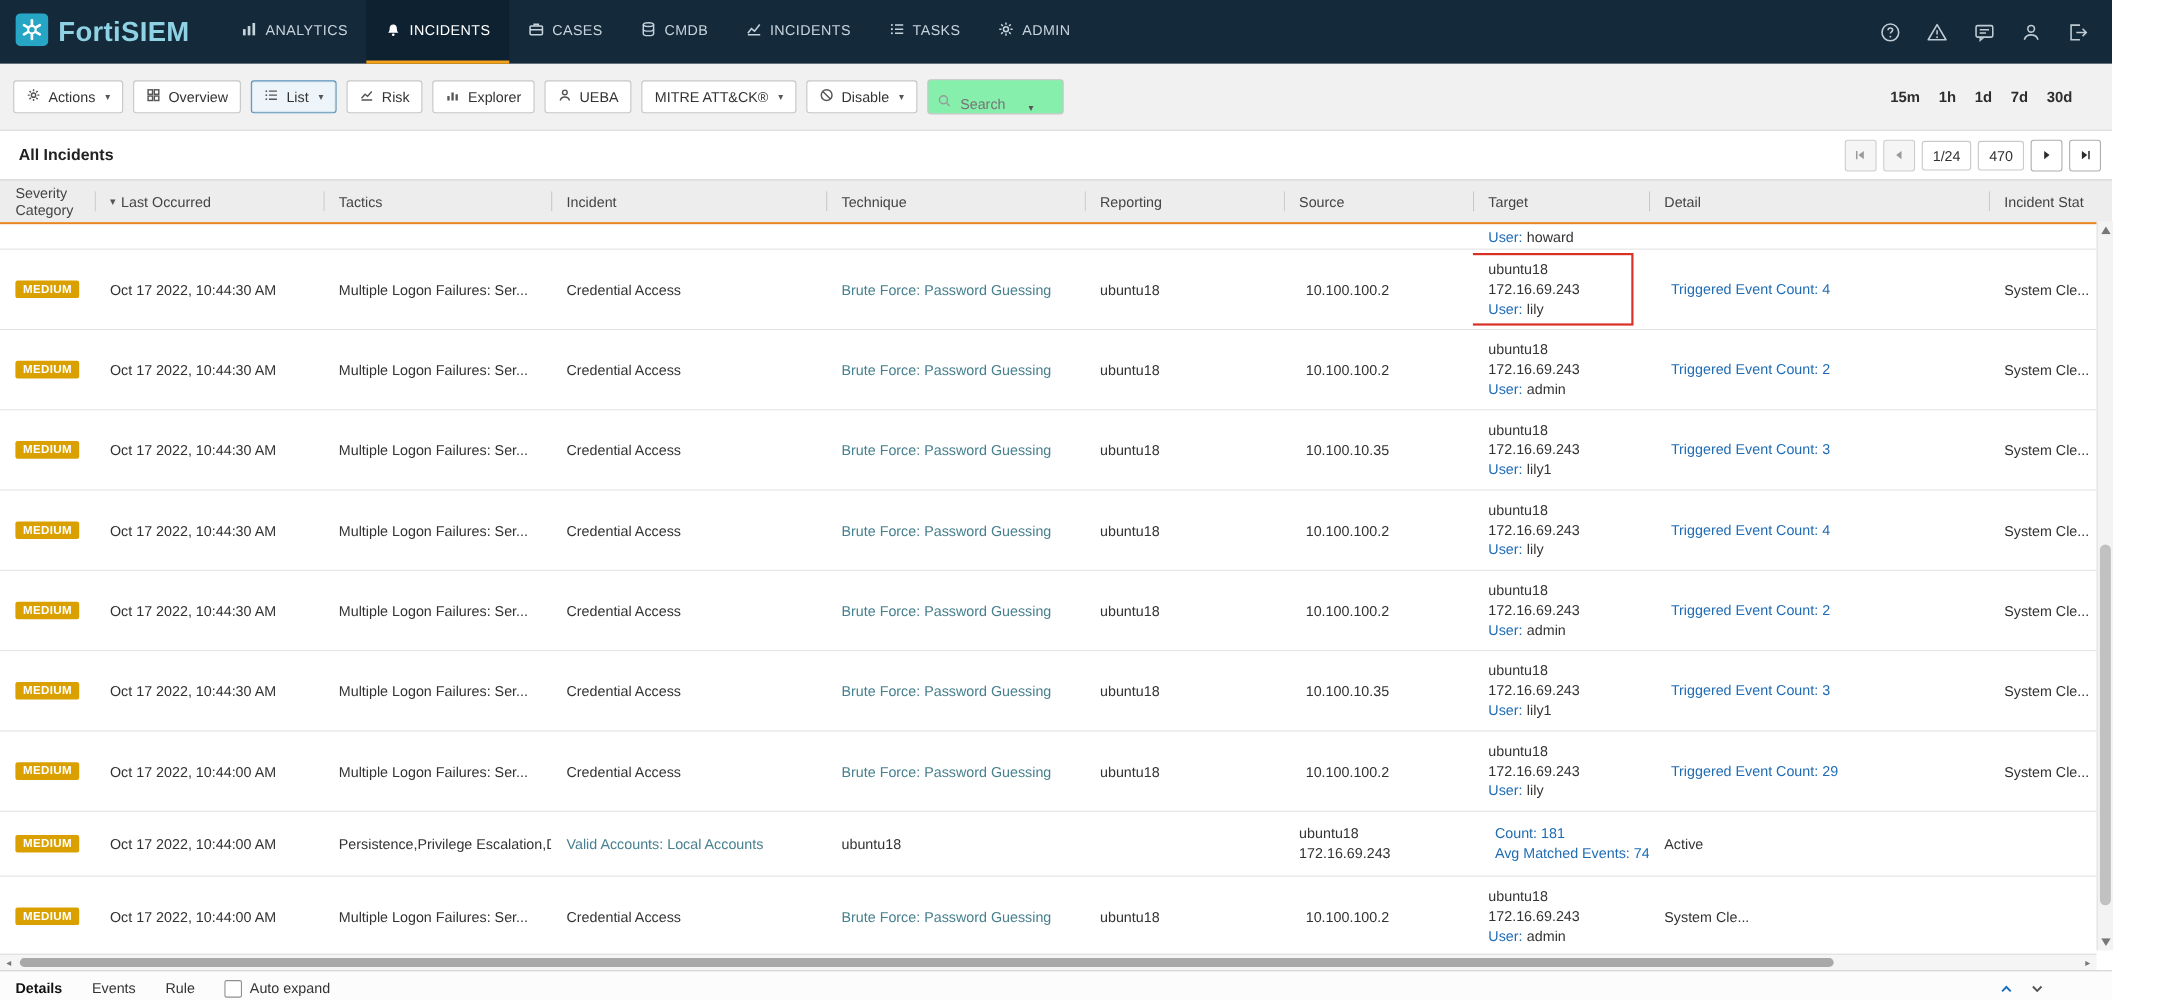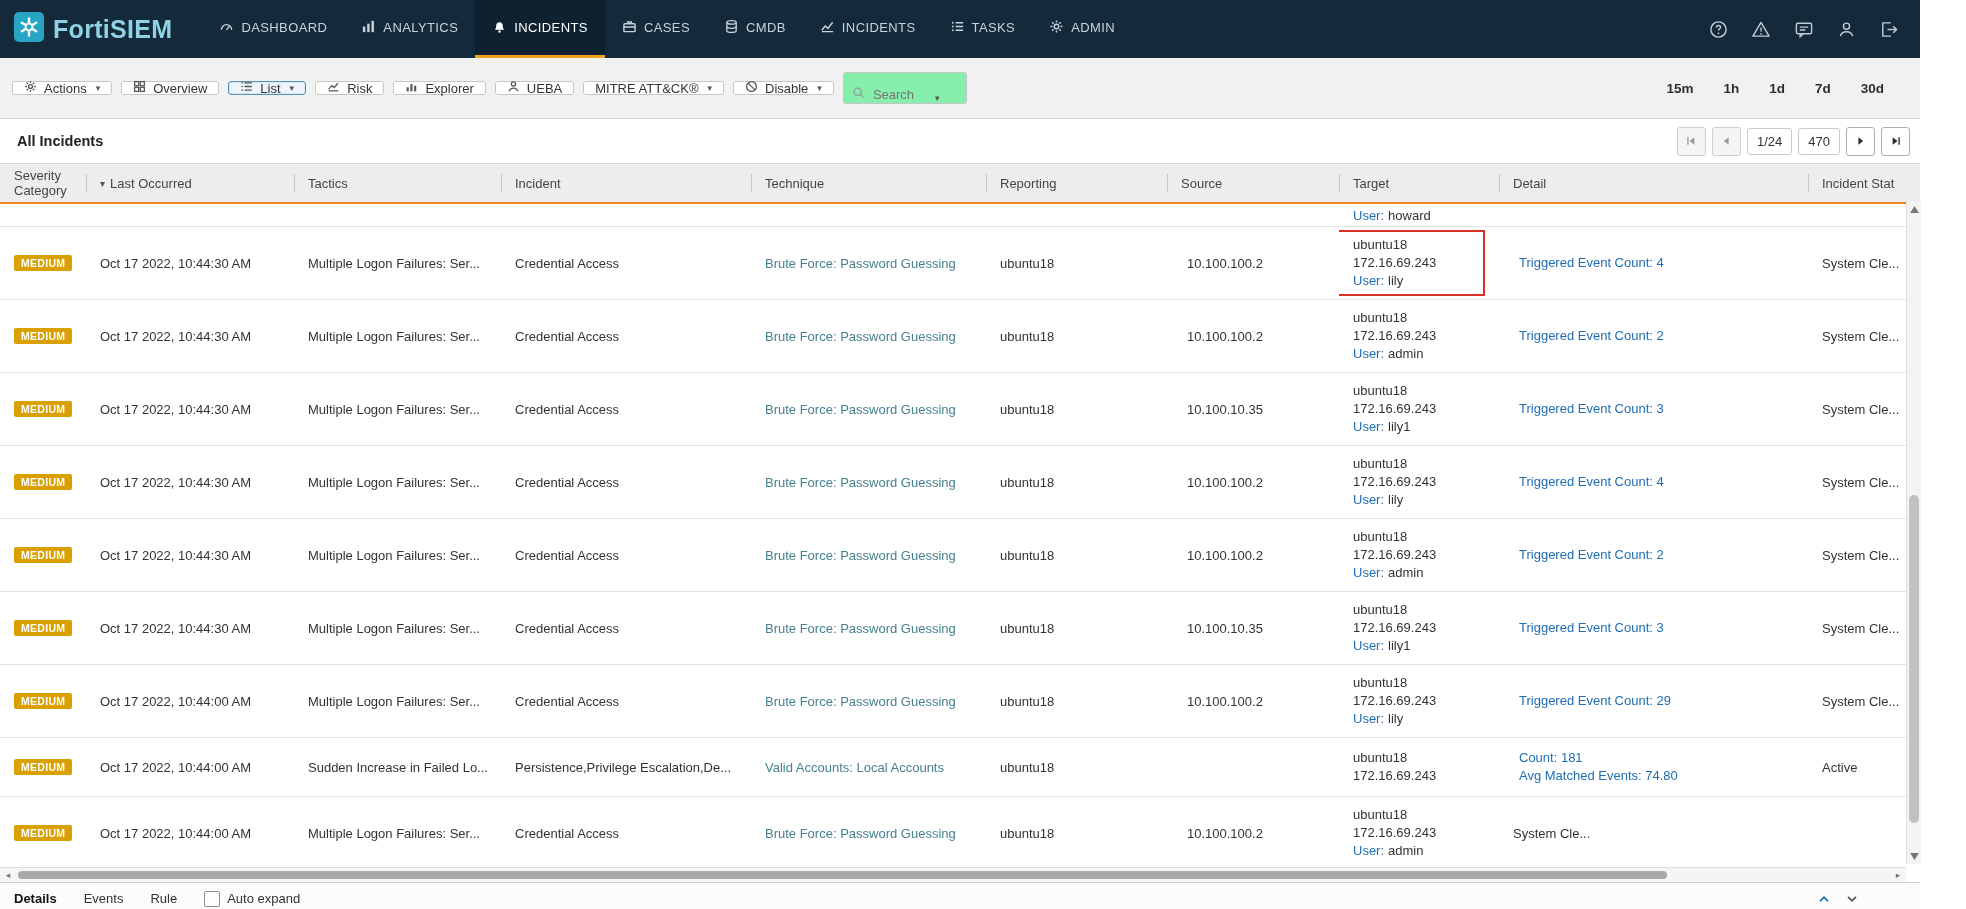--- a/index.html
+++ b/index.html
@@ -15,31 +15,31 @@
   .nav-item{display:flex;align-items:center;gap:7px;padding:0 17px;font-size:13px;letter-spacing:.4px;
     color:#c6d3db;border-bottom:3px solid transparent;cursor:pointer;}
   .nav-item svg{flex:none;}
   .nav-item.active{background:#0e2130;border-bottom-color:#f2a21b;color:#fff;}
   .nav-right{margin-left:auto;display:flex;align-items:center;gap:23px;padding-right:22px;color:#c0ccd4;}
   .nav-right .nicon{display:flex;align-items:center;cursor:pointer;}
 
   
   .toolbar{height:60px;background:#f1f1f1;border-bottom:1px solid #d9d9d9;display:flex;align-items:center;
     padding:0 36px 0 12px;gap:9px;}
-  .btn{height:14px;background:#fff;border:1px solid #c6c6c6;border-radius:3px;display:inline-flex;
+  .btn{height:30px;background:#fff;border:1px solid #c6c6c6;border-radius:3px;display:inline-flex;
     align-items:center;gap:7px;padding:0 11px;font-size:13px;color:#333;cursor:pointer;white-space:nowrap;}
   .btn svg{color:#555;}
   .caret{font-size:9px;color:#555;margin-left:2px;}
   .btn.active-view{border-color:#5b93b8;background:#eef5fa;box-shadow:inset 0 0 0 1px #d5e6f1;}
   .searchbox{height:30px;width:106px;background:#86efac;border:1px solid #c6c6c6;border-radius:3px;
     display:inline-flex;align-items:flex-end;gap:6px;padding:0 8px;color:#999;}
   .searchbox input{border:none;outline:none;width:52px;font-size:13px;color:#777;background:transparent;
     font-family:"Liberation Sans",sans-serif;}
   .time-ranges{margin-left:auto;display:flex;gap:17px;font-size:13.5px;font-weight:700;color:#2e2e2e;}
-  .time-ranges span{cursor:pointer;margin-left:13px;}
+  .time-ranges span{cursor:pointer;}
 
   
   .tabrow{height:44px;background:#fff;display:flex;align-items:center;}
   .view-tab{padding:0 10px 0 17px;font-size:14.5px;font-weight:700;color:#222;cursor:pointer;}
   .pager{margin-left:auto;display:flex;align-items:center;gap:6px;padding-right:10px;}
   .pg-btn{width:27px;height:27px;border:1px solid #cdcdcd;background:#f5f5f5;border-radius:3px;
     display:flex;align-items:center;justify-content:center;cursor:pointer;}
   .pg-btn.enabled{background:#fff;border-color:#aeaeae;}
   .pg-box{height:25px;border:1px solid #c9c9c9;background:#fff;border-radius:3px;display:flex;
     align-items:center;padding:0 9px;font-size:13px;color:#333;}
@@ -117,27 +117,20 @@
                 <line x1="15" y1="6.5" x2="15" y2="23.5"></line>
                 <line x1="7.8" y1="10.8" x2="22.2" y2="19.2"></line>
                 <line x1="7.8" y1="19.2" x2="22.2" y2="10.8"></line>
               </g>
               <circle cx="15" cy="15" r="3.4" fill="#27a5c4" stroke="#fff" stroke-width="2"></circle>
             </svg>
       </span>
       <span class="brand-text">FortiSIEM</span>
     </div>
     <nav class="nav-items">
-      <a class="nav-item">
-        <span><svg width="15" height="15" viewBox="0 0 16 16" fill="none" stroke="currentColor" stroke-width="1.5">
-                <path d="M2.5 11.5a5.5 5.5 0 0 1 11 0"></path>
-                <line x1="8" y1="11.5" x2="11.2" y2="7.6"></line>
-              </svg></span>
-        <span>DASHBOARD</span>
-      </a>
       <a class="nav-item">
         <span><svg width="15" height="15" viewBox="0 0 16 16" fill="currentColor">
                 <rect x="2" y="8" width="2.6" height="6"></rect>
                 <rect x="6.6" y="5" width="2.6" height="9"></rect>
                 <rect x="11.2" y="2" width="2.6" height="12"></rect>
               </svg></span>
         <span>ANALYTICS</span>
       </a>
       <a class="nav-item active">
         <span><svg width="15" height="15" viewBox="0 0 16 16" fill="currentColor">
@@ -537,21 +530,20 @@
       <div class="cell c-detail">
             <div class="detail-line">Triggered Event Count: 29</div>
           </div>
       <div class="cell">System Cle...</div>
     </div>
         <div class="row compact">
       <div class="cell">
             <span class="badge">MEDIUM</span>
           </div>
       <div class="cell">Oct 17 2022, 10:44:00 AM</div>
-      <div class="cell">Sudden Increase in Failed Lo...</div>
       <div class="cell">Persistence,Privilege Escalation,De...</div>
       <div class="cell">
             <span class="teal-link">Valid Accounts: Local Accounts</span>
           </div>
       <div class="cell">ubuntu18</div>
       <div class="cell c-source"></div>
       <div class="cell c-target">
         <div>ubuntu18</div>
         <div>172.16.69.243</div>
 

